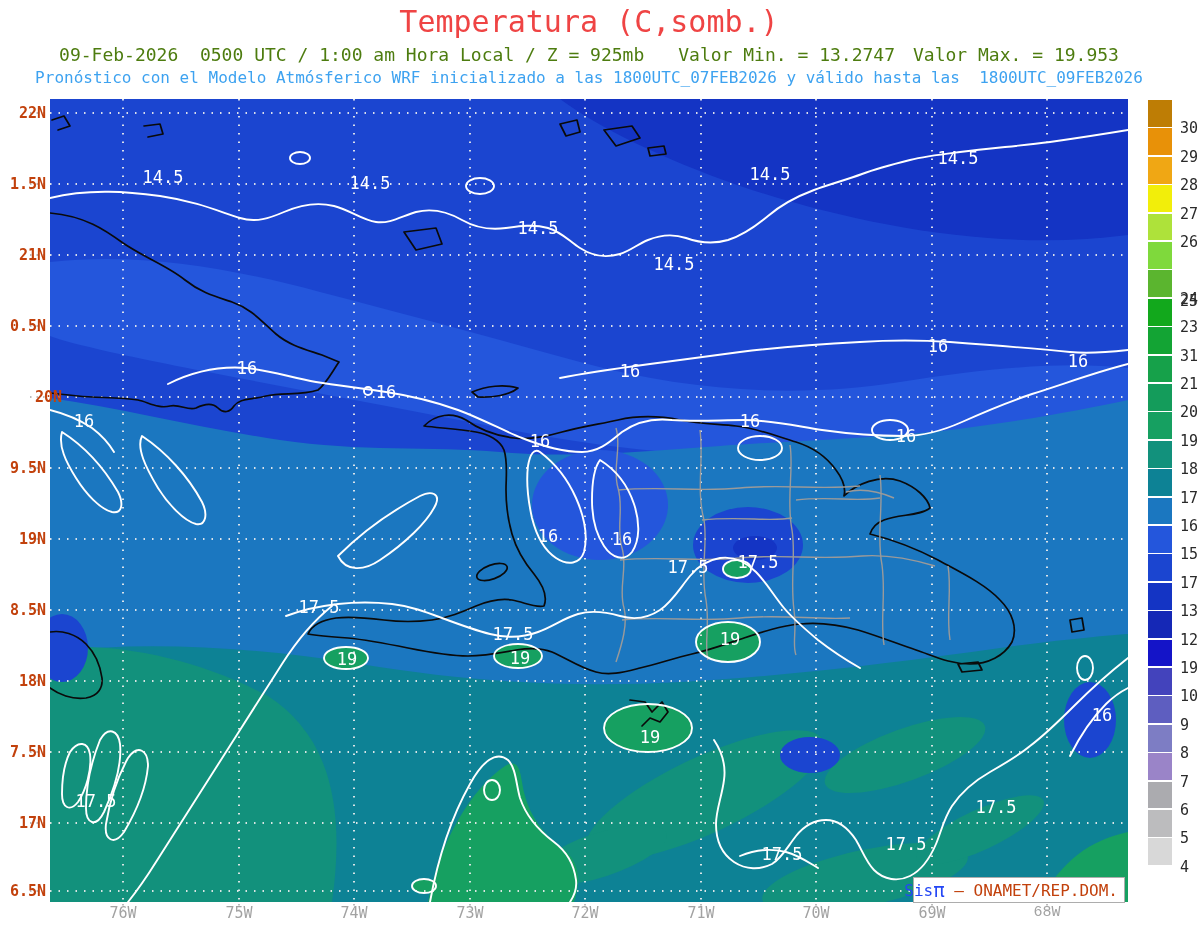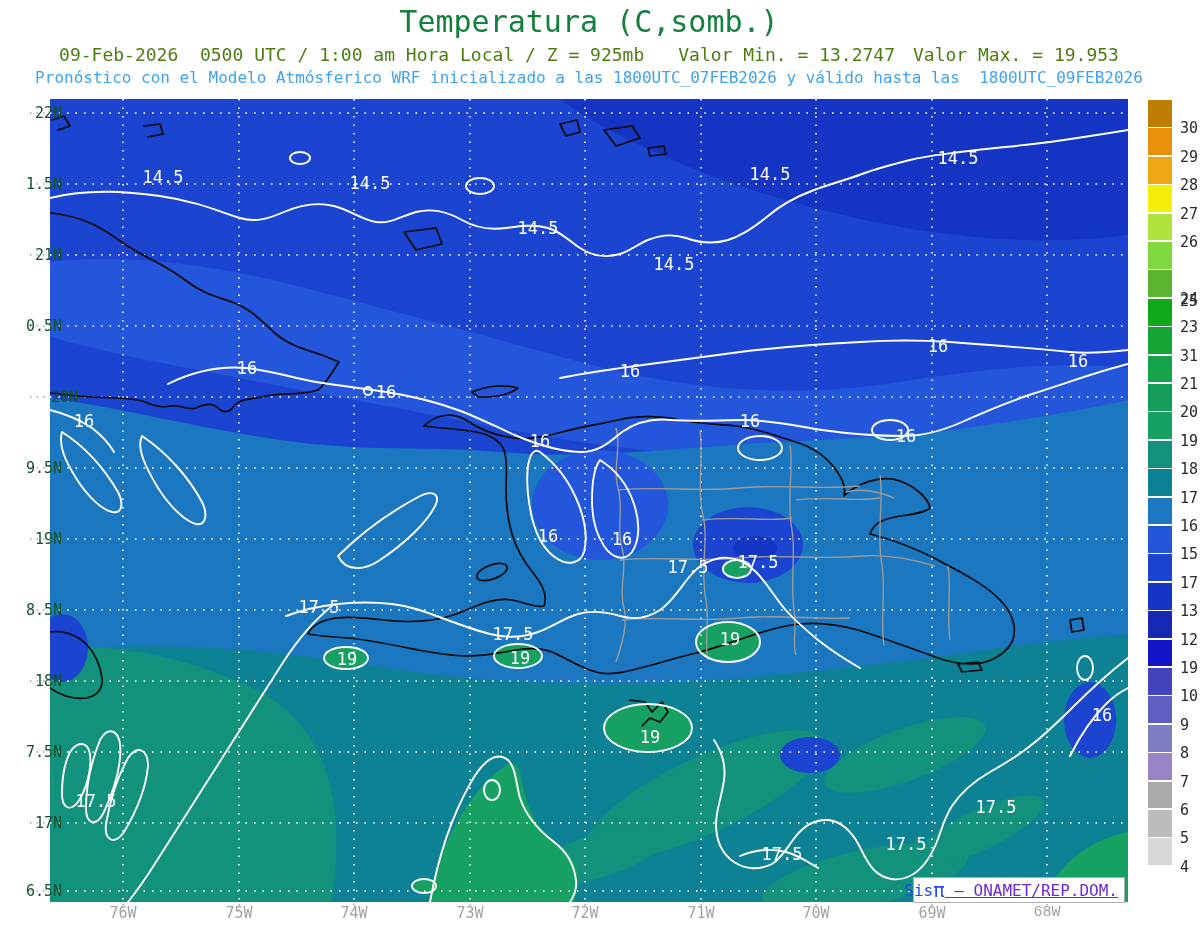--- a/index.html
+++ b/index.html
@@ -1,38 +1,38 @@
 <!DOCTYPE html>
 <html><head>
 <meta charset="utf-8">
 <style>
   html,body{margin:0;padding:0;background:#ffffff;}
   #page{position:relative;width:1200px;height:927px;background:#ffffff;overflow:hidden;
         font-family:"DejaVu Sans Mono","Liberation Mono",monospace;}
   #title{position:absolute;top:4px;left:0;width:1178px;text-align:center;
-         font-size:30px;color:#15803d;letter-spacing:0px;white-space:pre;}
+         font-size:30px;color:#ef4444;letter-spacing:0px;white-space:pre;}
   #subtitle1{position:absolute;top:44px;left:0;width:1178px;text-align:center;
          font-size:18px;color:#4d7c0f;white-space:pre;}
   #subtitle1 .gap{display:inline-block;width:34px;}
   #subtitle1 .gap2{display:inline-block;width:18px;}
   #subtitle2{position:absolute;top:68px;left:0;width:1178px;text-align:center;
          font-size:16px;color:#3DA2F0;white-space:pre;}
-  .yTick{position:absolute;left:16px;width:46px;text-align:right;font-size:15px;color:#14532d;
-         transform:translateY(-50%);white-space:pre;}
+  .yTick{position:absolute;left:0;width:46px;text-align:right;font-size:15px;color:#c2410c;
+         transform:translateY(-50%);white-space:pre;font-weight:bold;}
   .xTick{position:absolute;top:904px;font-size:15px;color:#A2A2A2;transform:translateX(-50%);white-space:pre;}
   .cLabel{position:absolute;font-size:17px;color:#ffffff;transform:translate(-50%,-50%);
           white-space:pre;z-index:6;}
   .cbSeg{position:absolute;width:24px;}
   .cbLabel{position:absolute;left:1180px;font-size:15px;color:#2A2A2A;transform:translateY(-50%);}
   #brandBox{position:absolute;left:913px;top:877px;width:212px;height:26px;background:#ffffff;
             border:1px solid #ADADAD;z-index:8;display:flex;align-items:center;justify-content:flex-end;
             padding-right:6px;box-sizing:border-box;font-size:16px;white-space:pre;}
   #brandBox .sis{color:#2447F5;}
   #brandBox .pi{color:#2447F5;font-size:19px;line-height:16px;}
-  #brandBox .agency{color:#6d28d9;text-decoration:underline;}
+  #brandBox .agency{color:#c2410c;}
   svg{position:absolute;top:0;left:0;}
 </style>
 </head>
 <body>
 
 <div id="page">
 
   <div id="title">Temperatura (C,somb.)</div>
 
   <div id="subtitle1"><span>09-Feb-2026  0500 UTC / 1:00 am Hora Local / Z = 925mb</span><span class="gap"></span><span>Valor Min. = 13.2747</span><span class="gap2"></span><span>Valor Max. = 19.953</span></div>

